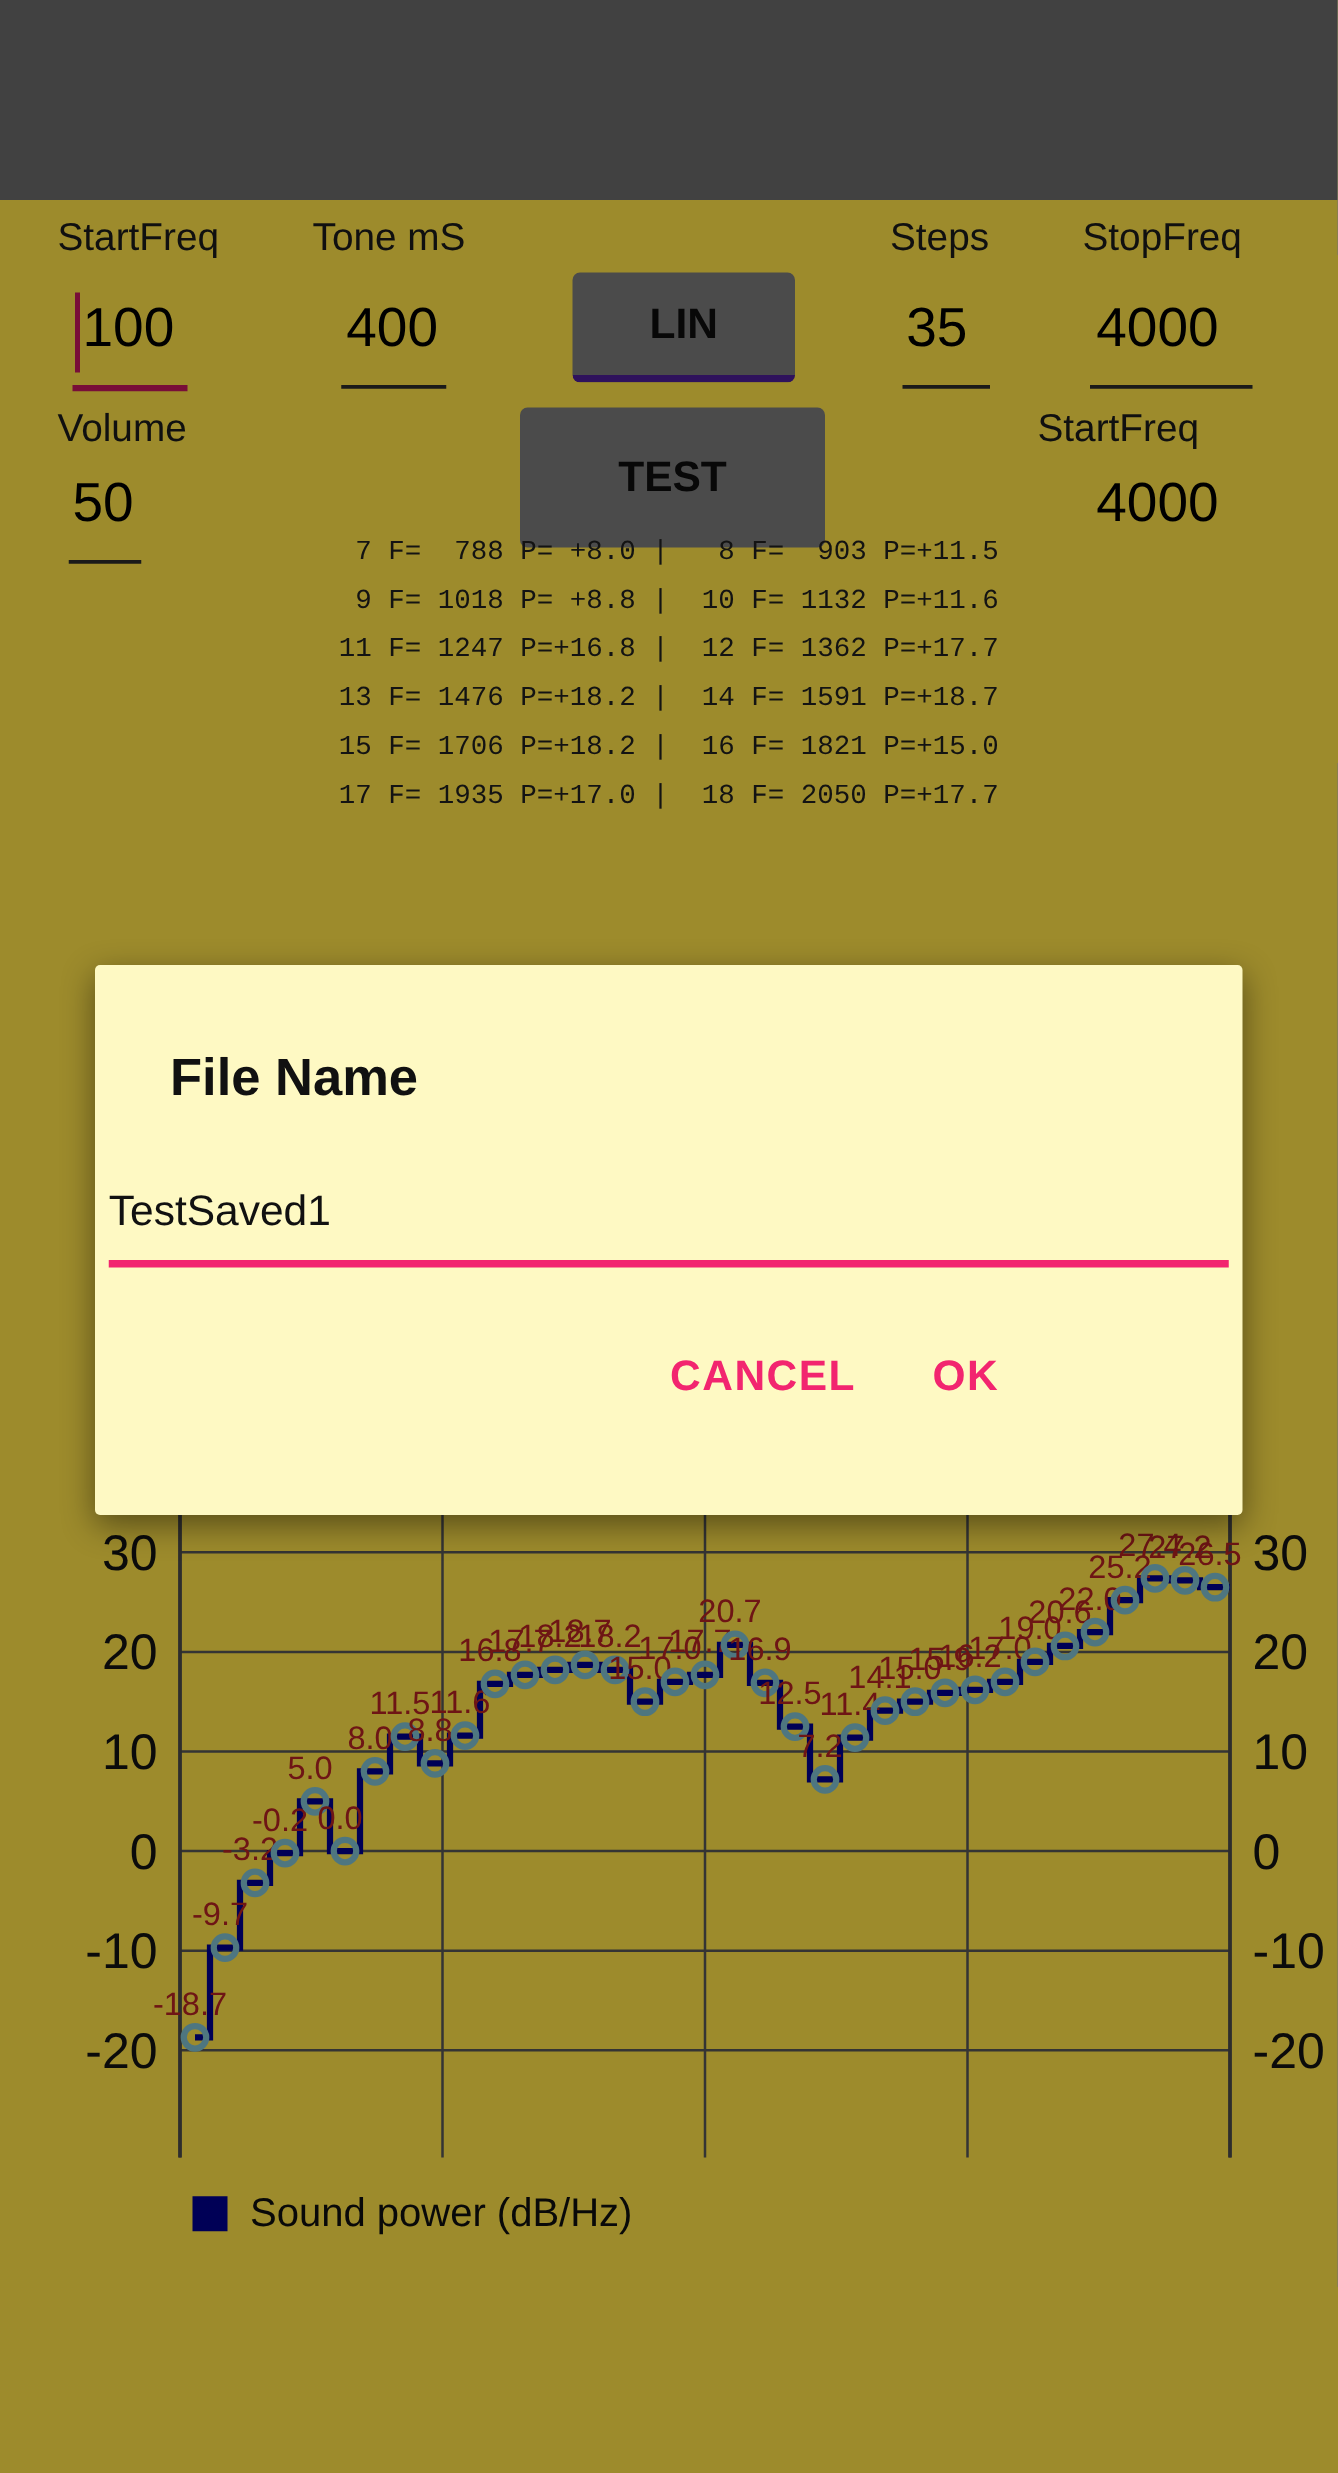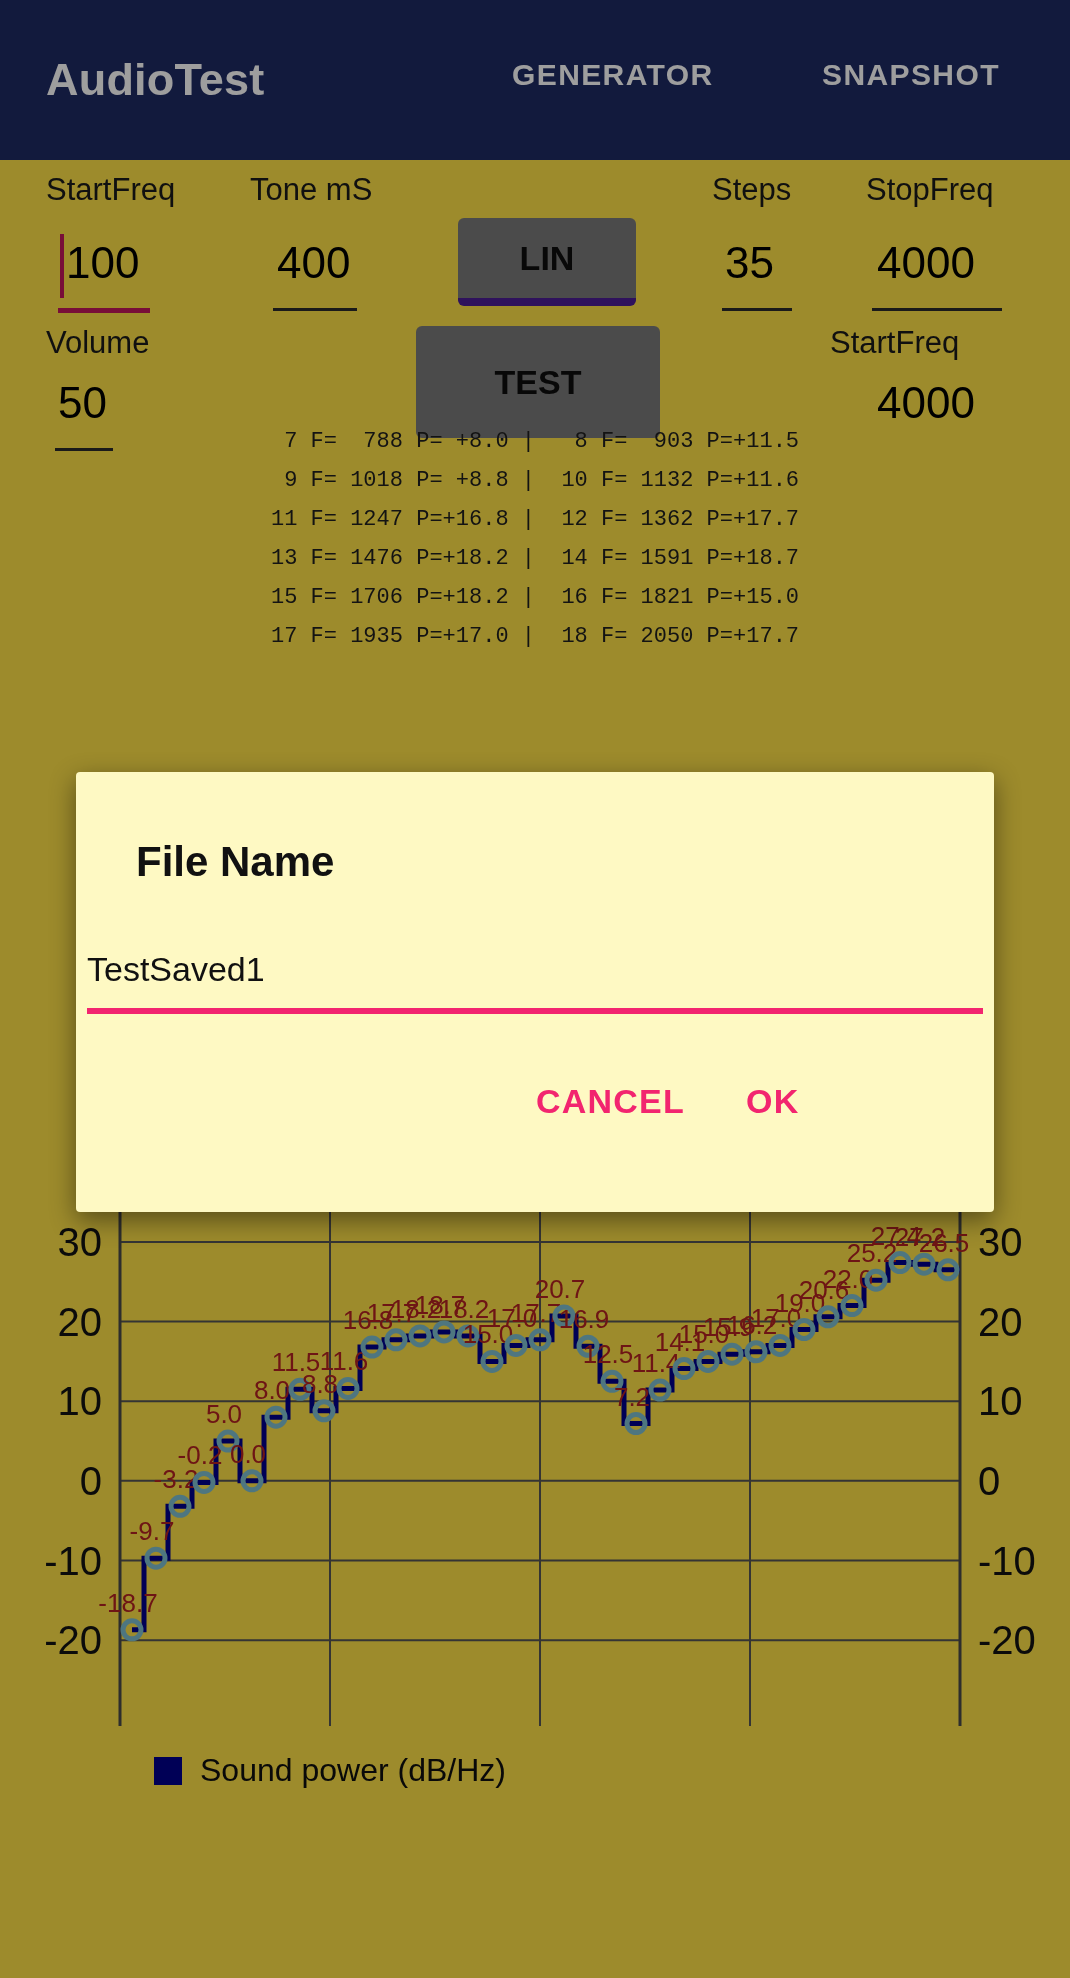--- a/index.html
+++ b/index.html
@@ -41,36 +41,36 @@
   .fld-underline { position: absolute; height: 3px; background: #2b2b2b; }
   .fld-underline.focused { height: 5px; background: #c2185b; }
   .caret { position: absolute; width: 4px; background: #c2185b; }
 
   .btn-flat {
     position: absolute;
     background: #7a7a7a;
     border-radius: 6px;
     display: flex; align-items: center; justify-content: center;
     font-size: 34px; font-weight: bold; color: #0d0d0d;
-    border-bottom: 8px solid #4c1d95;
+    border-bottom: 6px solid #4c1d95;
   }
   .btn-flat.plain { border-bottom: none; }
 
   
   #log {
     position: absolute; left: 0; top: 262px; width: 1070px;
     font-family: "Liberation Mono", "DejaVu Sans Mono", monospace;
     font-size: 22px; line-height: 39px;
     color: #1f1f1f;
     white-space: pre;
     text-align: center;
   }
 
   
-  #chart-wrap { position: absolute; left: 0; top: 1030px; width: 908px; height: 640px; }
+  #chart-wrap { position: absolute; left: 0; top: 1030px; width: 908px; height: 640px; padding-left: 24px; }
   #chart-svg { display: block; }
 
   
   #legend { position: absolute; left: 110px; top: 1592px; display: flex; align-items: center; gap: 18px; margin-left: 44px; }
   #legend-swatch { width: 28px; height: 28px; background: #00008b; }
   #legend-label { font-size: 32px; color: #0f0f0f; }
 
   
   #dialog {
     position: absolute; left: 76px; top: 772px; width: 918px; height: 440px;
@@ -103,25 +103,20 @@
   #btn-cancel { left: 450px; }
   #btn-ok { left: 660px; }
 </style>
 </head>
 <body>
 
 <div id="root">
 
   <div id="app-layer">
 
-    <div id="appbar">
-      <div id="app-title">AudioTest</div>
-      <div class="tab-item" id="tab-generator">GENERATOR</div>
-      <div class="tab-item" id="tab-snapshot">SNAPSHOT</div>
-    </div>
 
     <div id="content">
 
       <div class="fld-label" style="left:46px; top:12px;">StartFreq</div>
       <div class="fld-label" style="left:250px; top:12px;">Tone mS</div>
       <div class="fld-label" style="left:712px; top:12px;">Steps</div>
       <div class="fld-label" style="left:866px; top:12px;">StopFreq</div>
 
       <div class="caret" style="left:60px; top:74px; height:64px;"></div>
       <div class="fld-value" style="left:66px; top:78px;">100</div>

